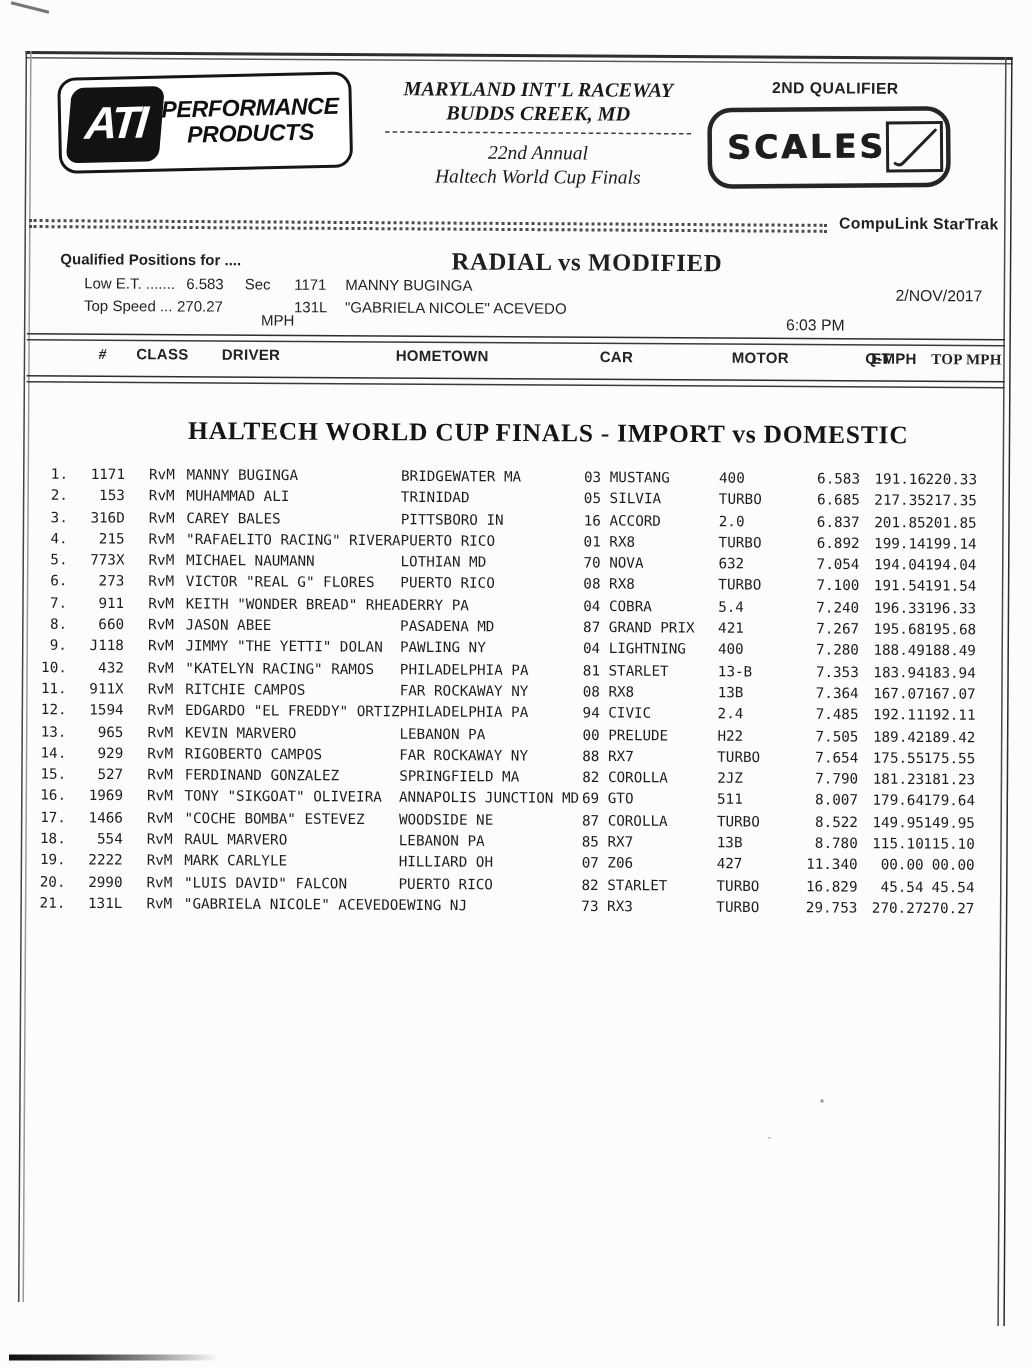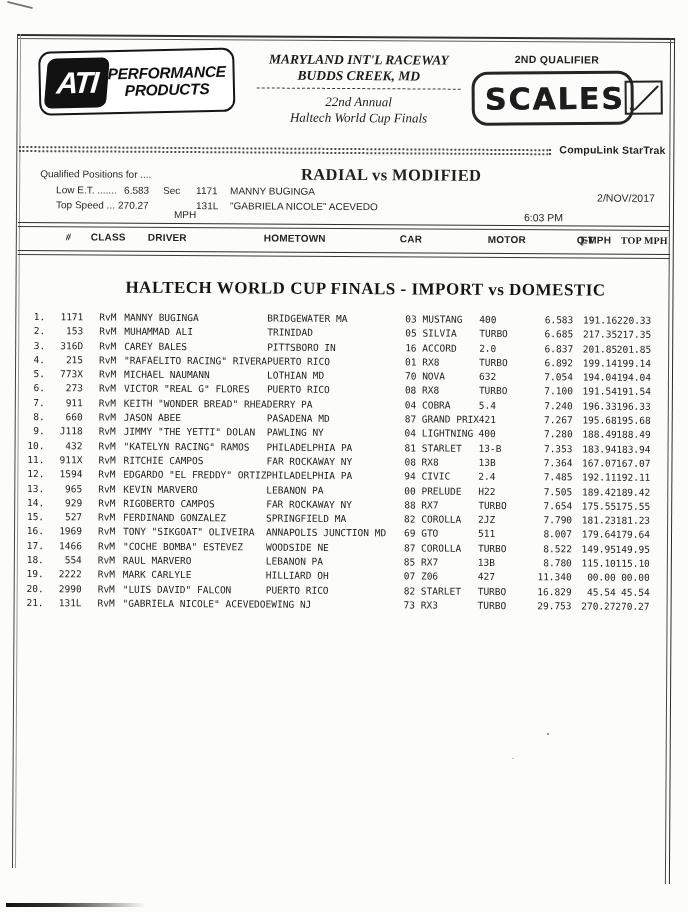--- a/index.html
+++ b/index.html
@@ -43,34 +43,34 @@
   .venue .v1 { font-size:13.5px; font-weight:600; line-height:16px; }
   .venue .dash-line { border-top:1.6px dashed #3c3c3c; margin:4px 2px 5px 2px; }
   .venue .v2 { font-size:13px; font-weight:500; line-height:16px; }
   .qualifier-label { position:absolute; left:452px; top:16px; width:176px;
     text-align:center; font-size:10.5px; font-weight:bold; letter-spacing:0.3px; }
   .stamp {
     position:absolute; left:455px; top:34px; width:162px; height:54px;
     border:3px solid #262626; border-radius:16px; transform:rotate(-0.8deg);
     display:flex; align-items:center; justify-content:space-between; padding:4px 9px 4px 10px;
   }
-  .stamp-word { font-family:"DejaVu Sans", sans-serif; font-weight:800; font-size:30px;
+  .stamp-word { font-family:"DejaVu Sans", sans-serif; font-weight:800; font-size:22px;
     letter-spacing:2px; color:#1d1d1d; text-shadow:0.6px 0 0 #333; }
   .stamp-box { width:38px; height:34px; border:2.2px solid #222; position:relative; }
 
   
   .sep-dotted { position:absolute; left:3px; top:112px; width:532px; height:6px;
     border-top:2px dotted #4c4c4c; border-bottom:2px dotted #4c4c4c; }
   .compulink { position:absolute; left:543px; top:106px; font-size:10.5px;
     font-weight:600; letter-spacing:0.2px; }
 
   
   .info { position:absolute; left:0; top:126px; width:100%; height:62px; font-size:10px; }
   .info .abs { position:absolute; white-space:nowrap; }
-  .qualified-for { left:24px; top:8px; }
+  .qualified-for { left:24px; top:8px;font-weight:bold; }
   .low-label  { left:40px; top:24px; }
   .low-value  { left:108px; top:24px; }
   .low-unit   { left:147px; top:24px; }
   .low-car    { left:180px; top:24px; }
   .low-driver { left:214px; top:24px; }
   .top-label  { left:40px; top:39px; }
   .top-value  { left:102px; top:39px; }
   .top-unit   { left:147px; top:48px;margin-left:11px; }
   .top-car    { left:180px; top:39px; }
   .top-driver { left:214px; top:39px; }
@@ -105,21 +105,21 @@
   
   .rows { position:absolute; left:0; top:277px; width:100%;
     font-family:"DejaVu Sans Mono", monospace; font-size:9.5px; color:#1c1c1c; }
   .trow { position:relative; height:14.3px; }
   .trow span { position:absolute; white-space:nowrap; top:0; }
   .c-pos    { left:6px;  width:24px; text-align:right; }
   .c-num    { left:22px; width:46px; text-align:right; }
   .c-class  { left:84px; }
   .c-driver { left:109px; }
   .c-home   { left:252px; }
-  .c-car    { left:374px;margin-left:16px; }
+  .c-car    { left:374px; }
   .c-motor  { left:464px; }
   .c-et     { left:511px; width:47px; text-align:right; }
   .c-qmph   { left:550px; width:52px; text-align:right; }
   .c-top    { left:585px; width:51px; text-align:right; }
 
   
   .corner-mark { position:absolute; left:7px; top:4px; width:26px; height:2px;
     background:#777; transform:rotate(14deg); }
   .bottom-streak { position:absolute; left:6px; top:903px; width:140px; height:3.5px;
     background:linear-gradient(90deg,#111 0%,#333 35%,#999 70%,transparent 100%); }

